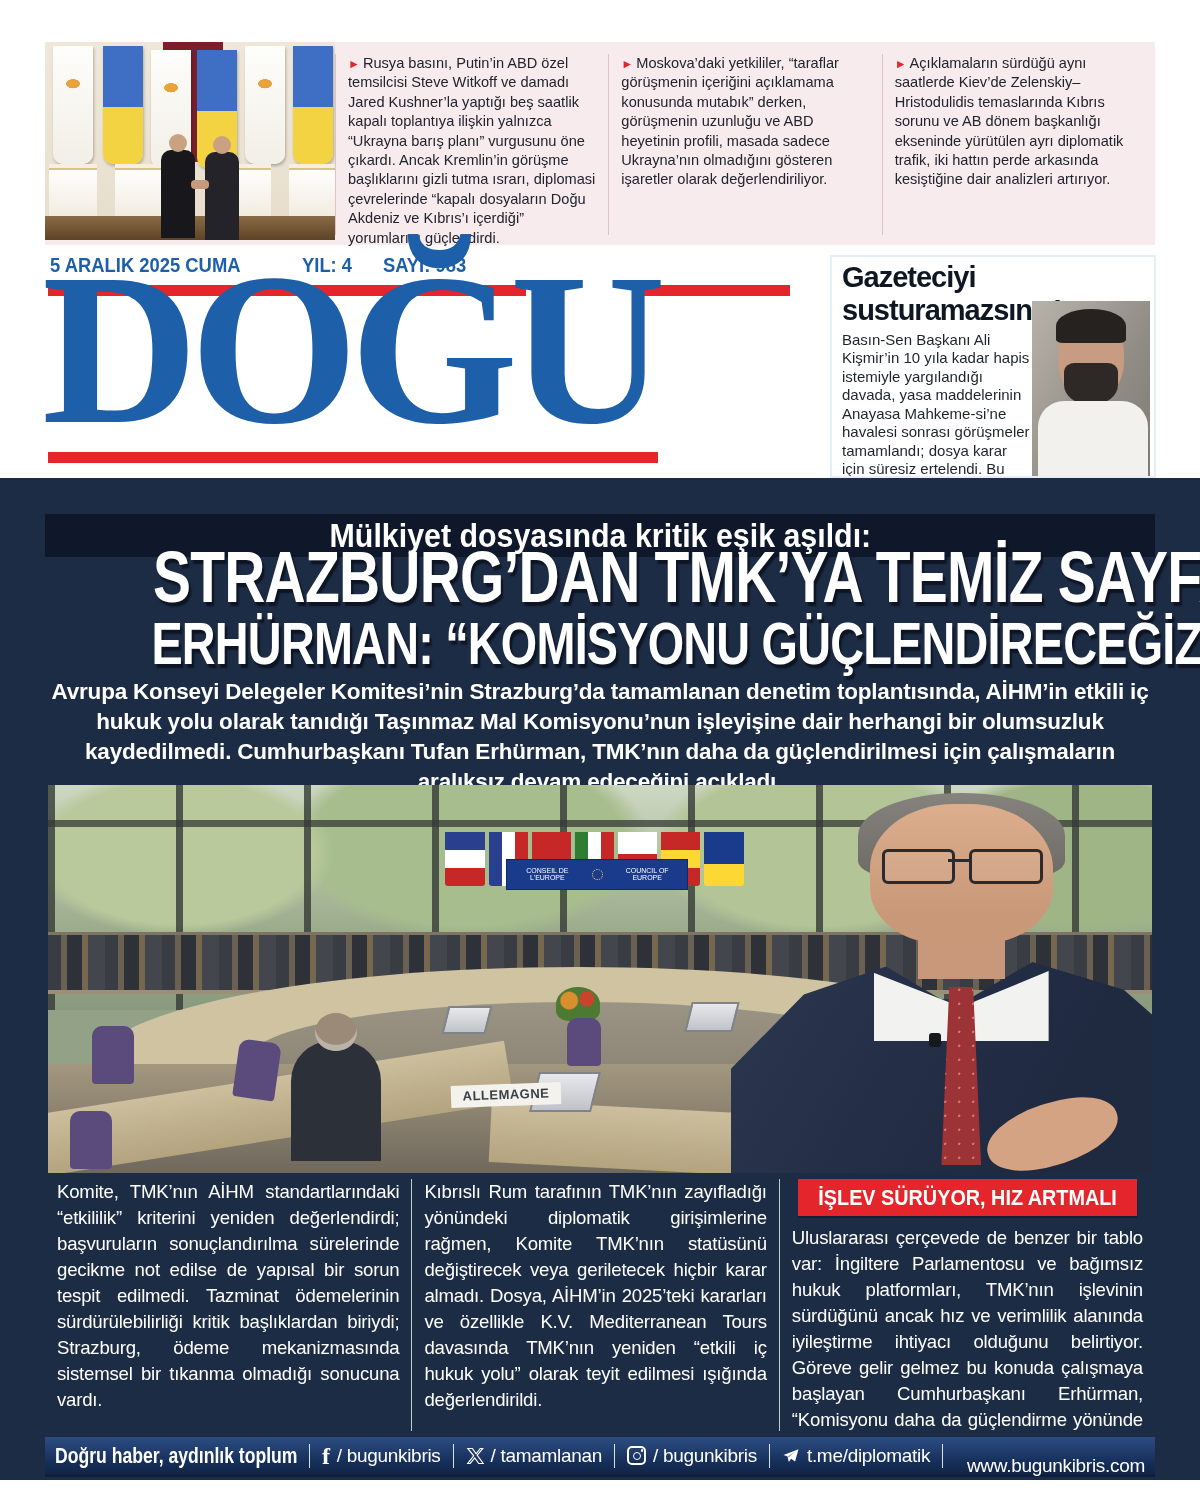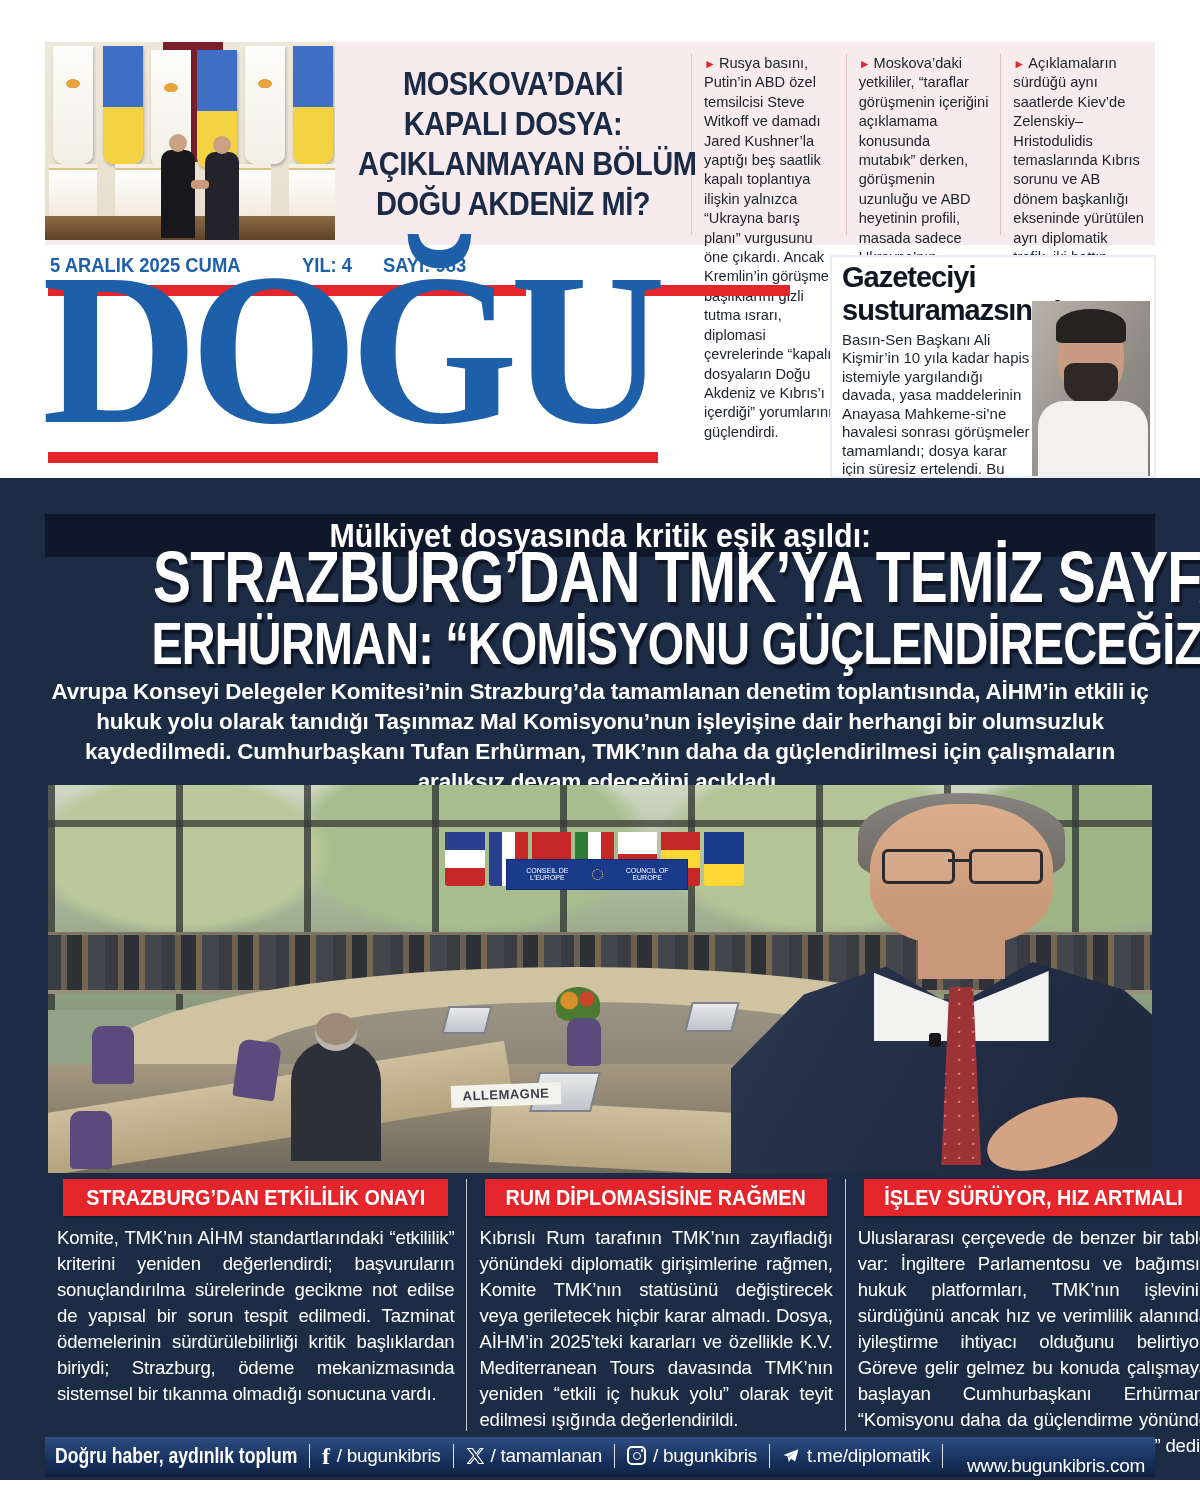--- a/index.html
+++ b/index.html
@@ -146,26 +146,20 @@
     <div class="hs-pedestal hs-p4"></div>
     <div class="hs-floor"></div>
     <div class="hs-man hs-m1">
         <div class="head"></div>
       </div>
     <div class="hs-man hs-m2">
         <div class="head"></div>
       </div>
     <div class="hs-hands"></div>
   </div>
-  <div class="top-headline">
-    <div class="ln">MOSKOVA’DAKİ</div>
-    <div class="ln">KAPALI DOSYA:</div>
-    <div class="ln">AÇIKLANMAYAN BÖLÜM</div>
-    <div class="ln">DOĞU AKDENİZ Mİ?</div>
-  </div>
   <div class="briefs">
     <div class="brief"><span class="arrow">►</span><span>Rusya basını, Putin’in ABD özel temsilcisi Steve Witkoff ve damadı Jared Kushner’la yaptığı beş saatlik kapalı toplantıya ilişkin yalnızca “Ukrayna barış planı” vurgusunu öne çıkardı. Ancak Kremlin’in görüşme başlıklarını gizli tutma ısrarı, diplomasi çevrelerinde “kapalı dosyaların Doğu Akdeniz ve Kıbrıs’ı içerdiği” yorumlarını güçlendirdi.</span></div>
     <div class="brief"><span class="arrow">►</span><span>Moskova’daki yetkililer, “taraflar görüşmenin içeriğini açıklamama konusunda mutabık” derken, görüşmenin uzunluğu ve ABD heyetinin profili, masada sadece Ukrayna’nın olmadığını gösteren işaretler olarak değerlendiriliyor.</span></div>
     <div class="brief"><span class="arrow">►</span><span>Açıklamaların sürdüğü aynı saatlerde Kiev’de Zelenskiy–Hristodulidis temaslarında Kıbrıs sorunu ve AB dönem başkanlığı ekseninde yürütülen ayrı diplomatik trafik, iki hattın perde arkasında kesiştiğine dair analizleri artırıyor.</span></div>
   </div>
 </div>
 
 <div class="dateline">
   <span>5 ARALIK 2025 CUMA</span>
   <span class="yil">YIL: 4</span>
@@ -241,25 +235,23 @@
     <div class="er-gl l"></div>
     <div class="er-gl r"></div>
     <div class="er-bridge"></div>
     <div class="er-mic"></div>
     <div class="er-hand"></div>
   </div>
 </div>
 
 <div class="columns">
   <div class="col">
-    <div class="col-header"><span>STRAZBURG’DAN ETKİLİLİK ONAYI</span></div>
     <div class="col-body">Komite, TMK’nın AİHM standartlarındaki “etkililik” kriterini yeniden değerlendirdi; başvuruların sonuçlandırılma sürelerinde gecikme not edilse de yapısal bir sorun tespit edilmedi. Tazminat ödemelerinin sürdürülebilirliği kritik başlıklardan biriydi; Strazburg, ödeme mekanizmasında sistemsel bir tıkanma olmadığı sonucuna vardı.</div>
   </div>
   <div class="col">
-    <div class="col-header"><span>RUM DİPLOMASİSİNE RAĞMEN</span></div>
     <div class="col-body">Kıbrıslı Rum tarafının TMK’nın zayıfladığı yönündeki diplomatik girişimlerine rağmen, Komite TMK’nın statüsünü değiştirecek veya geriletecek hiçbir karar almadı. Dosya, AİHM’in 2025’teki kararları ve özellikle K.V. Mediterranean Tours davasında TMK’nın yeniden “etkili iç hukuk yolu” olarak teyit edilmesi ışığında değerlendirildi.</div>
   </div>
   <div class="col">
     <div class="col-header"><span>İŞLEV SÜRÜYOR, HIZ ARTMALI</span></div>
     <div class="col-body">Uluslararası çerçevede de benzer bir tablo var: İngiltere Parlamentosu ve bağımsız hukuk platformları, TMK’nın işlevinin sürdüğünü ancak hız ve verimlilik alanında iyileştirme ihtiyacı olduğunu belirtiyor. Göreve gelir gelmez bu konuda çalışmaya başlayan Cumhurbaşkanı Erhürman, “Komisyonu daha da güçlendirme yönünde adımlarımız kesintisiz devam edecek” dedi.</div>
   </div>
 </div>
 
 <div class="footer">
   <div class="f-slogan">Doğru haber, aydınlık toplum</div>

